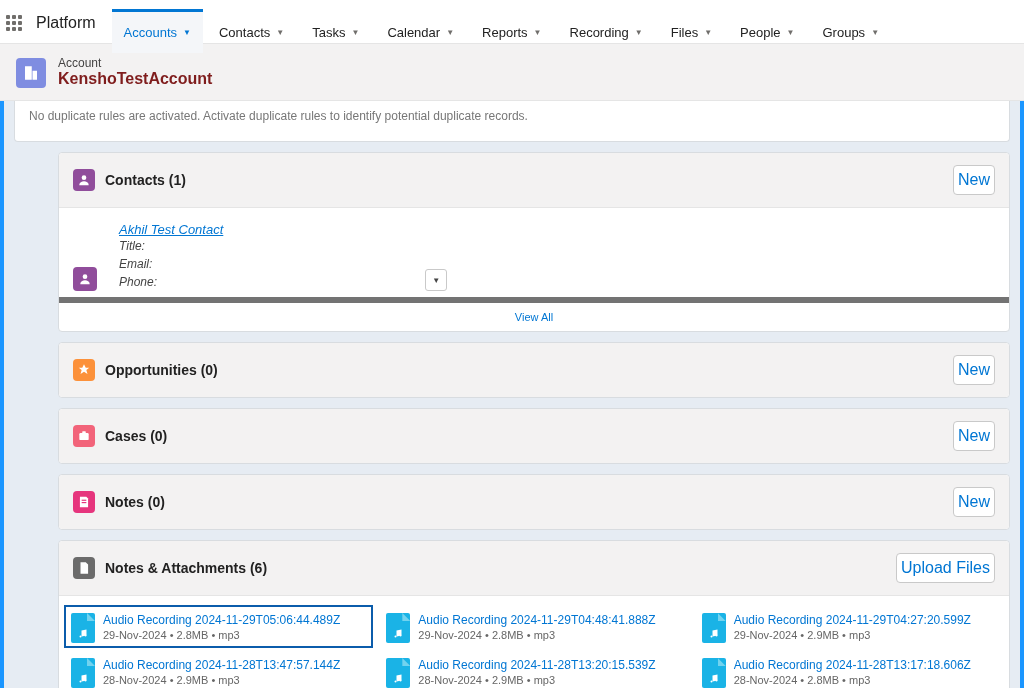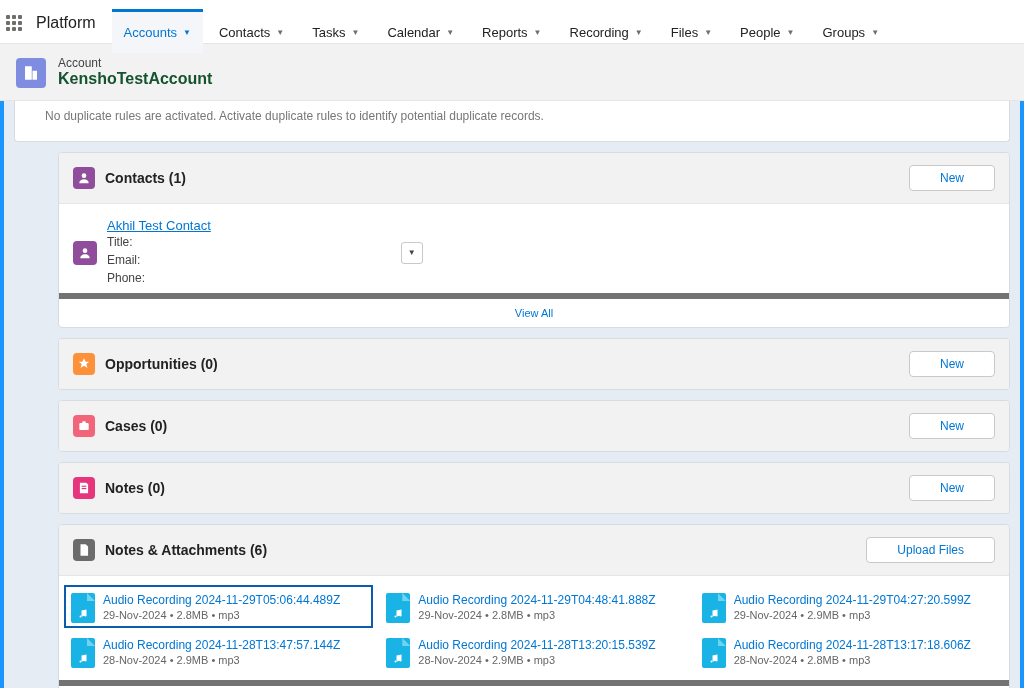--- a/index.html
+++ b/index.html
@@ -72,36 +72,36 @@
     gap: 12px;
   }
   .record-icon {
     width: 30px; height: 30px;
     background: #7f8de1;
     border-radius: 4px;
     display: flex; align-items: center; justify-content: center;
   }
   .record-icon svg { fill: #fff; }
   .record-meta .type { font-size: 12px; color: #444; }
-  .record-meta .name { font-size: 16px; font-weight: 700; color: #14532d; }
+  .record-meta .name { font-size: 16px; font-weight: 700; color: #7f1d1d; }
 
   .workspace {
     background: #e6ecf3;
     padding: 0 10px;
     border-left: 4px solid #1b96ff;
     border-right: 4px solid #1b96ff;
     height: calc(688px - 44px - 56px);
     overflow: hidden;
   }
   .stub-card {
     background: #fff;
     border: 1px solid #d8dce0;
     border-top: none;
     border-radius: 0 0 4px 4px;
-    padding: 8px 30px 18px;
+    padding: 8px 14px 18px;
     color: #777;
     font-size: 12px;
     margin-bottom: 10px;
   }
 
   .card {
     background: #fff;
     border: 1px solid #d8dce0;
     border-radius: 4px;
     margin-bottom: 10px;
@@ -129,27 +129,27 @@
   .ci-contacts { background: #904d9b; }
   .ci-opp { background: #fc913a; }
   .ci-case { background: #f2647a; }
   .ci-note { background: #e6357d; }
   .ci-file { background: #6b6b6b; }
   .card-title { font-weight: 700; font-size: 14px; color: #222; }
   .btn {
     border: 1px solid #c9c9c9;
     background: #fff;
     color: #0176d3;
-    font-size: 12px;
-    padding: 5px 30px;
+    font-size: 16px;
+    padding: 5px 4px;
     border-radius: 4px;
     cursor: pointer;
   }
 
-  .contact-body { padding: 14px 14px 6px; display: flex; align-items: center; gap: 10px; }
+  .contact-body { padding: 14px 14px 6px; display: flex; align-items: flex-end; gap: 22px; font-style: italic; }
   .contact-icon {
     width: 24px; height: 24px; background: #904d9b; border-radius: 4px;
     display:flex; align-items:center; justify-content:center;
   }
   .contact-icon svg { fill:#fff; width:14px; height:14px; }
   .contact-details a { color: #0176d3; font-size: 13px; text-decoration: underline; }
   .contact-details div { color: #444; font-size: 12px; line-height: 1.5; }
   .row-dropdown {
     margin-left: 180px;
     width: 22px; height: 22px;

